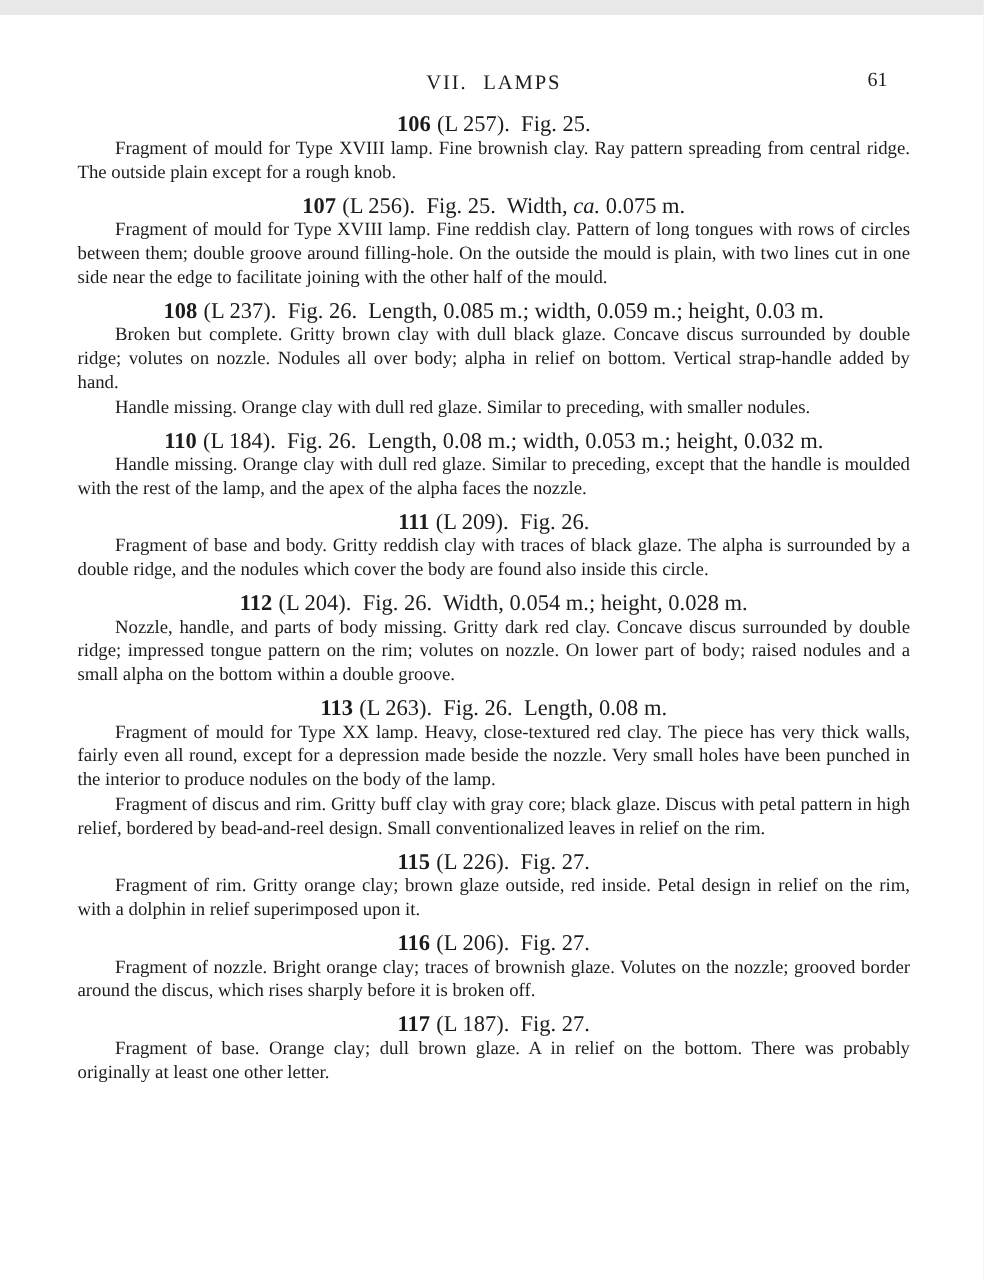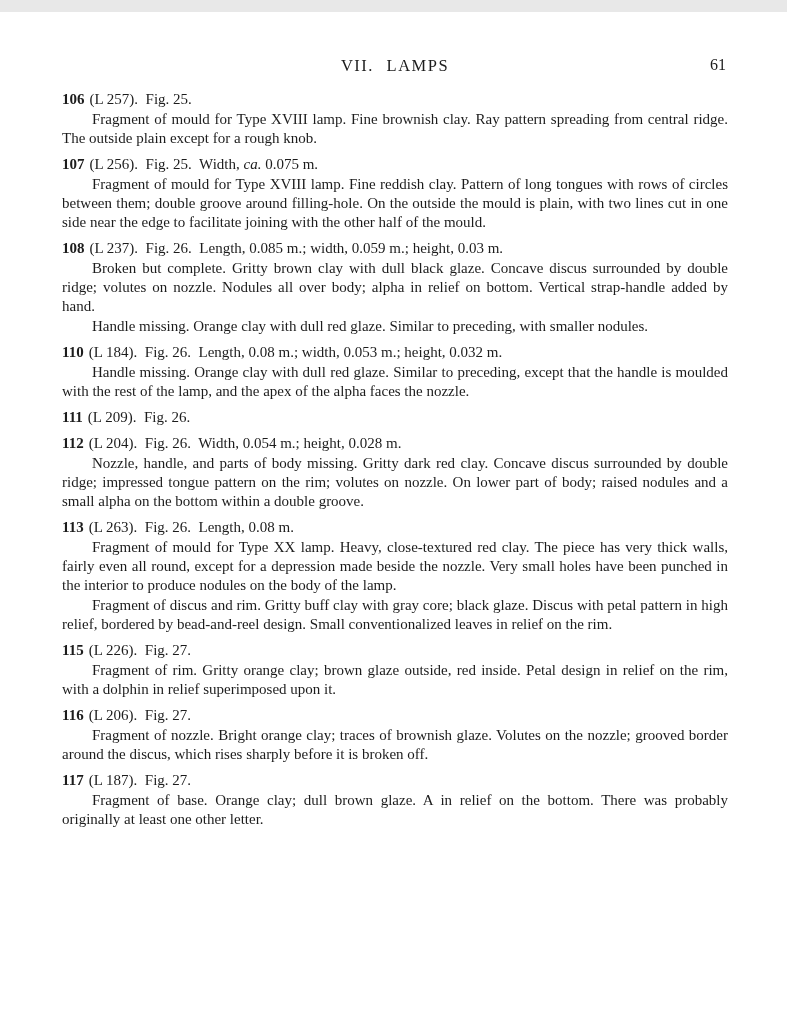--- a/index.html
+++ b/index.html
@@ -30,39 +30,40 @@
   .page-title {
     position: absolute;
     left: 0; right: 0;
     text-align: center;
     font-size: 16.5px;
     letter-spacing: 1.5px;
     word-spacing: 7px;
   }
   .page-number {
     position: absolute;
-    right: 2px;
+    right: 18px;
     top: 0;
     font-size: 16px;
   }
   .section-heading {
     text-align: center;
     font-size: 16.5px;
     font-weight: normal;
     letter-spacing: 3.5px;
     word-spacing: 6px;
     margin: 11px 0 3px 0;
     line-height: 22px;
   }
   .entry { margin: 0; }
   .entry-head {
     margin: 7px 0 0 0;
-    font-size: 15px;
+    font-size: 18px;
     line-height: 19px;
     white-space: pre-wrap;
+    text-align: center;
   }
   .entry-num {
     font-weight: bold;
     margin-right: 5px;
   }
   .entry-body {
     margin: 1px 0 0 0;
     font-size: 15px;
     line-height: 19px;
     text-align: justify;
@@ -99,20 +100,21 @@
       </article>
       <article class="entry">
         <p class="entry-body">Handle missing. Orange clay with dull red glaze. Similar to preceding, with smaller nodules.</p>
       </article>
       <article class="entry">
         <p class="entry-head"><span class="entry-num">110</span><span><span>(L 184).  Fig. 26.  Length, 0.08 m.; width, 0.053 m.; height, 0.032 m.</span></span></p>
         <p class="entry-body">Handle missing. Orange clay with dull red glaze. Similar to preceding, except that the handle is moulded with the rest of the lamp, and the apex of the alpha faces the nozzle.</p>
       </article>
       <article class="entry">
         <p class="entry-head"><span class="entry-num">111</span><span><span>(L 209).  Fig. 26.</span></span></p>
+        <p class="entry-body">Fragment of base and body. Gritty reddish clay with traces of black glaze. The alpha is surrounded by a double ridge, and the nodules which cover the body are found also inside this circle.</p>
       </article>
       <article class="entry">
         <p class="entry-head"><span class="entry-num">112</span><span><span>(L 204).  Fig. 26.  Width, 0.054 m.; height, 0.028 m.</span></span></p>
         <p class="entry-body">Nozzle, handle, and parts of body missing. Gritty dark red clay. Concave discus surrounded by double ridge; impressed tongue pattern on the rim; volutes on nozzle. On lower part of body; raised nodules and a small alpha on the bottom within a double groove.</p>
       </article>
       <article class="entry">
         <p class="entry-head"><span class="entry-num">113</span><span><span>(L 263).  Fig. 26.  Length, 0.08 m.</span></span></p>
         <p class="entry-body">Fragment of mould for Type XX lamp. Heavy, close-textured red clay. The piece has very thick walls, fairly even all round, except for a depression made beside the nozzle. Very small holes have been punched in the interior to produce nodules on the body of the lamp.</p>
       </article>
     </section>

